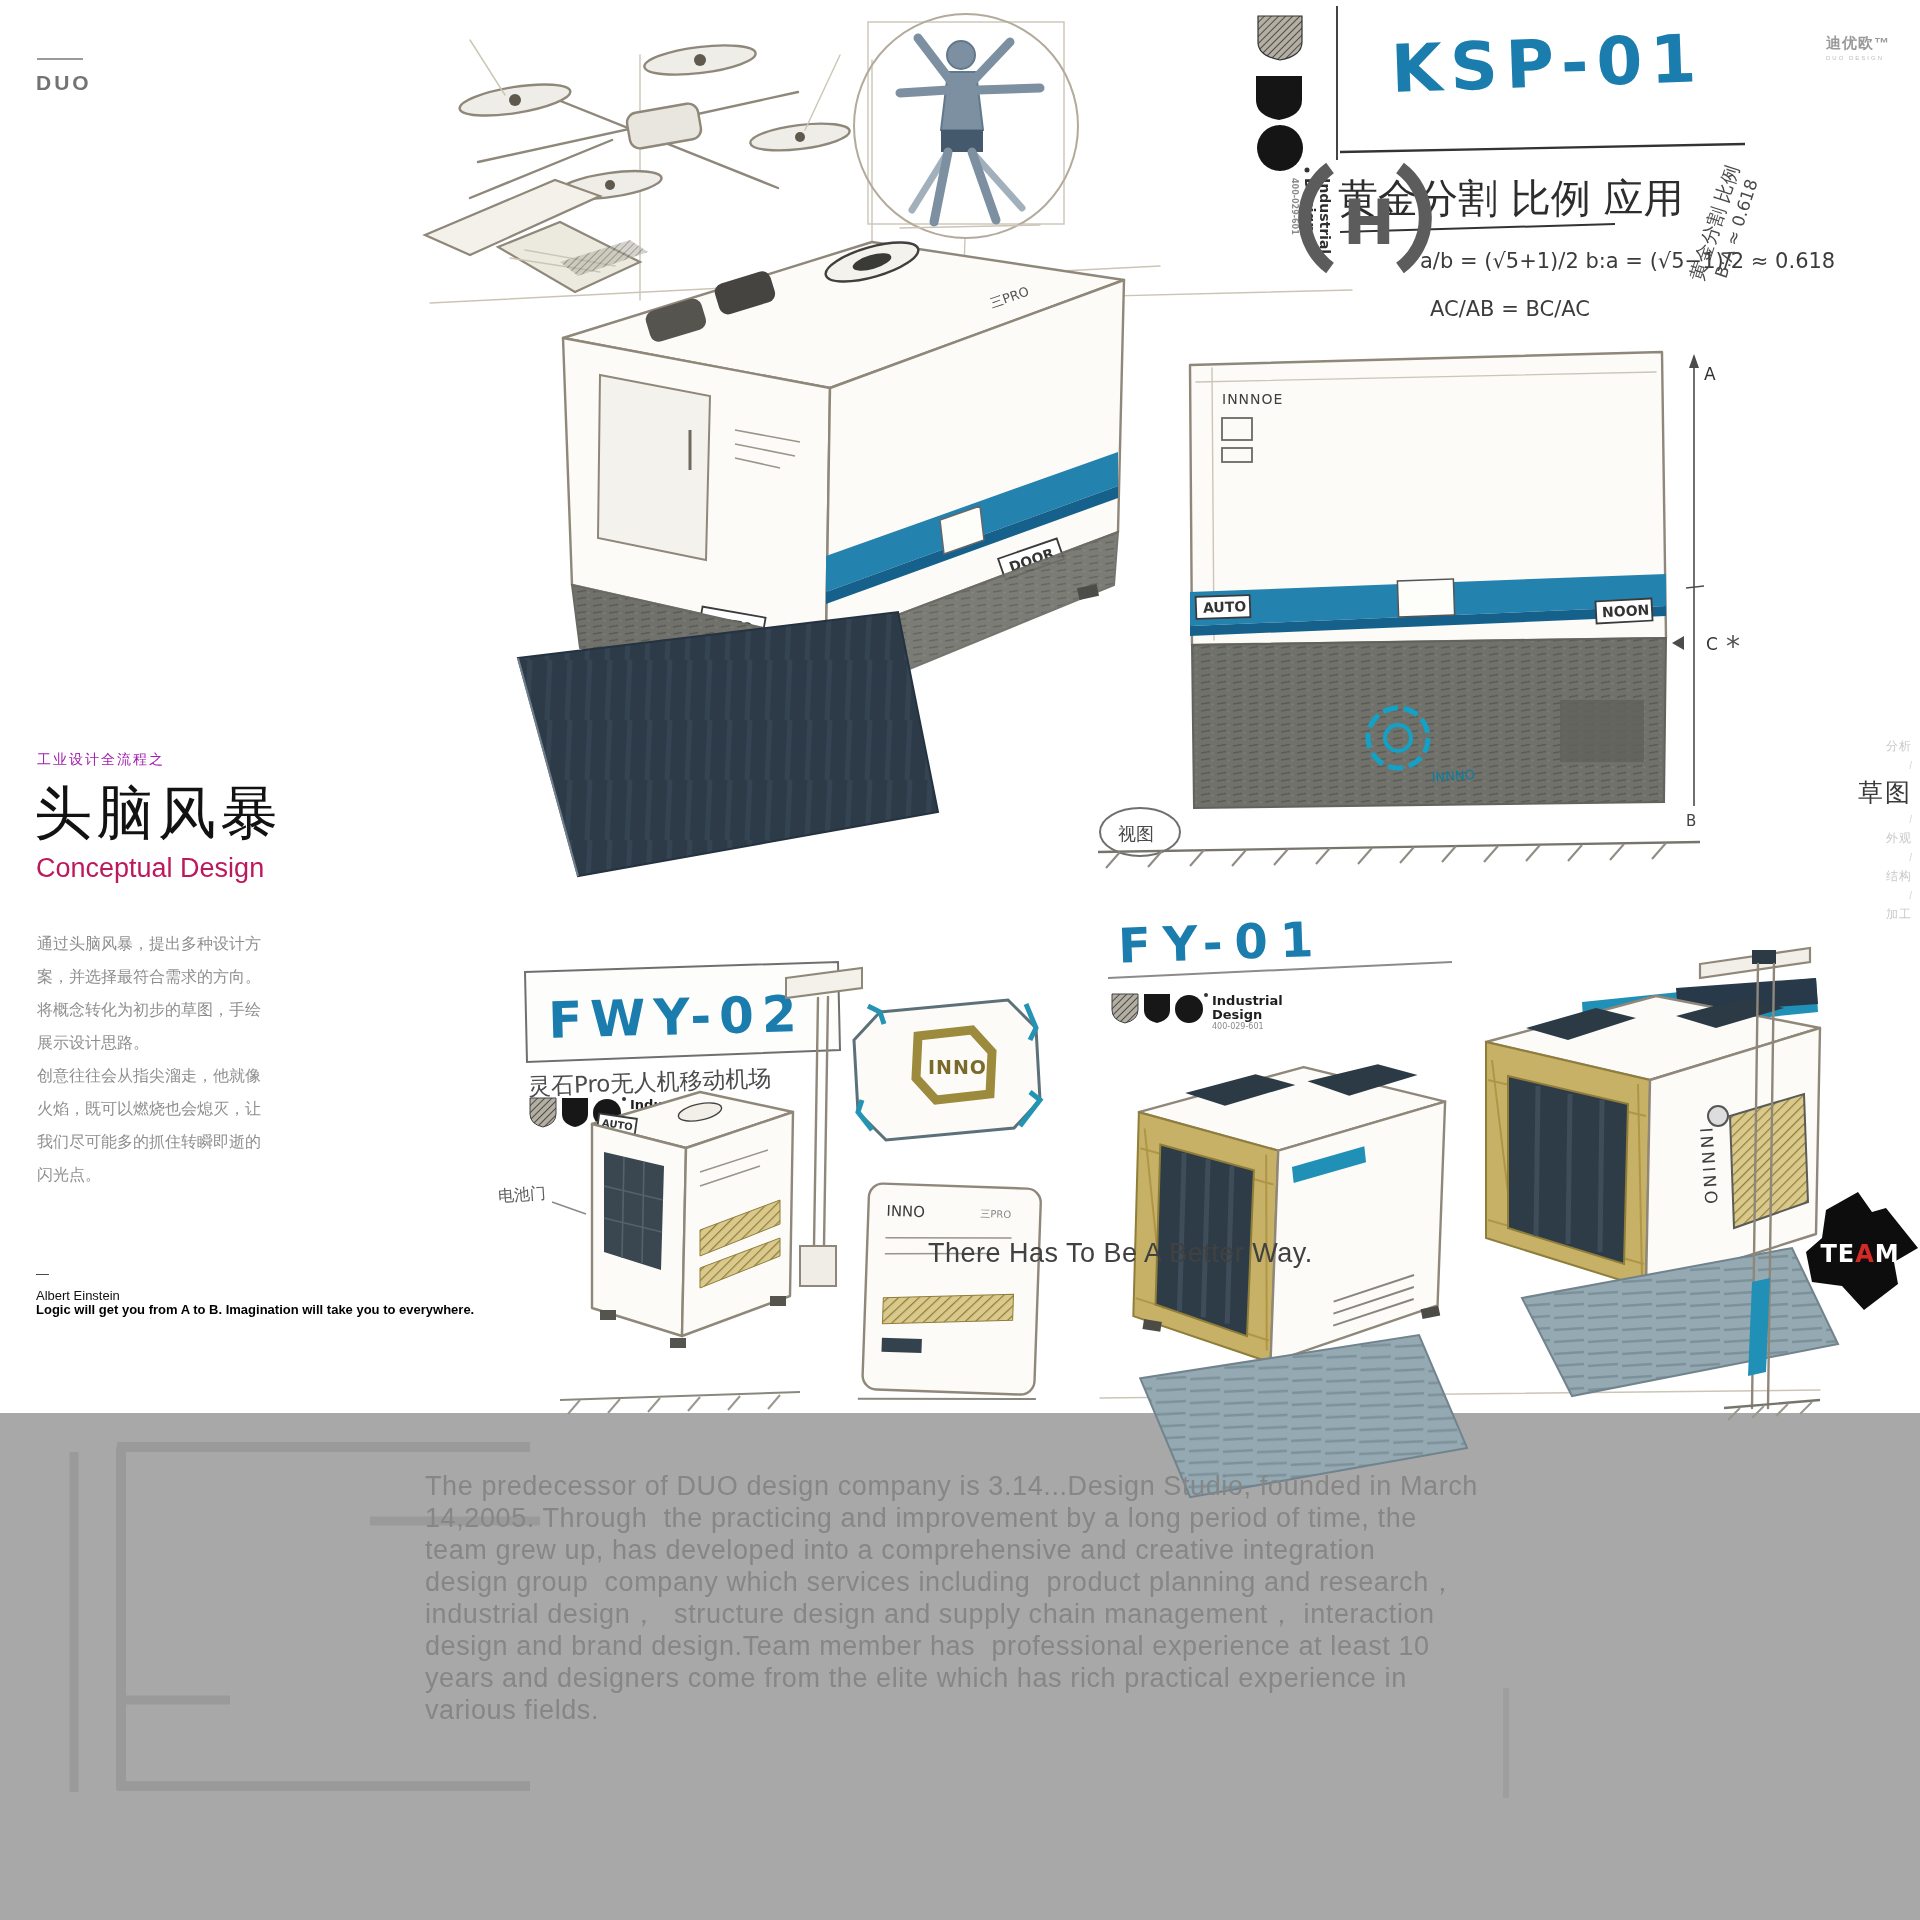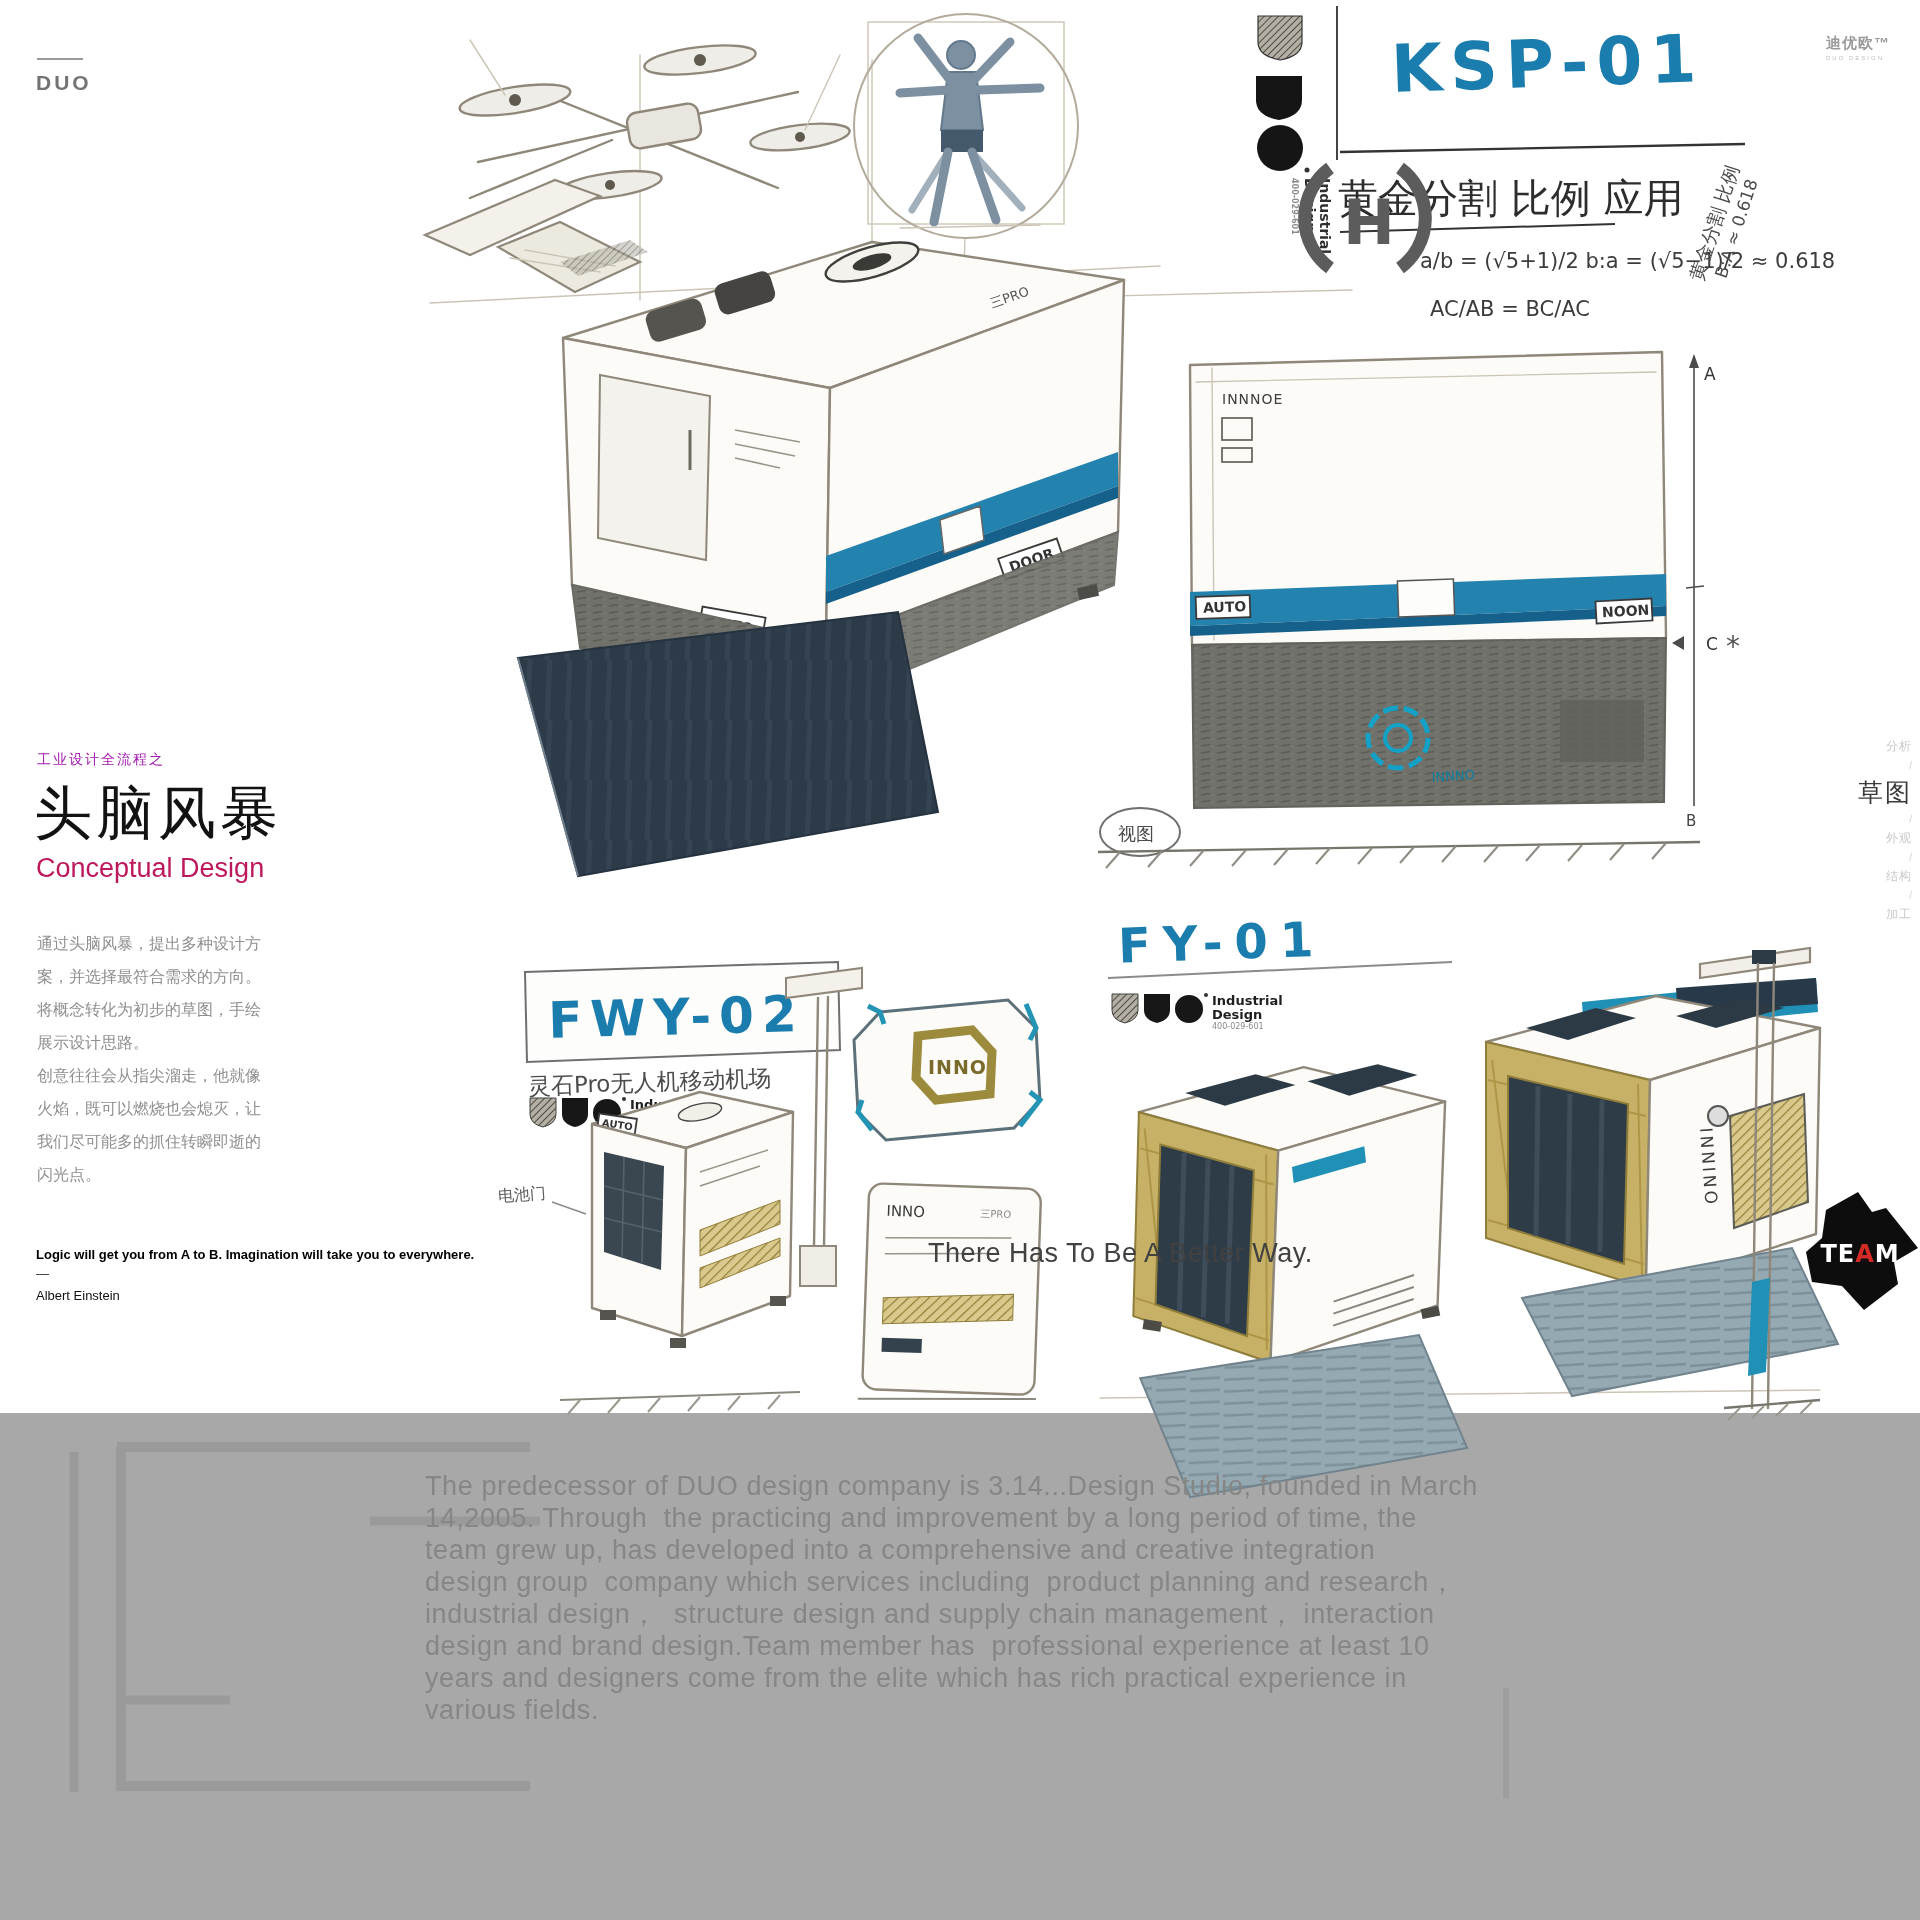--- a/index.html
+++ b/index.html
@@ -10,21 +10,21 @@
   .duo-logo{left:36px;top:28px;font-weight:900;font-size:21px;letter-spacing:3px;color:#737373;z-index:5;margin-top:43px;}
   .duo-logo-rule{left:37px;top:58px;width:46px;height:2px;background:#9a9a9a;z-index:5;}
   .brand-right{right:30px;top:34px;text-align:left;z-index:5;}
   .brand-right .cn{font-size:15px;font-weight:700;color:#9a9a9a;letter-spacing:1px;}
   .brand-right .sub{font-size:6px;color:#bdbdbd;letter-spacing:2px;margin-top:2px;}
   
   .kicker{left:37px;top:751px;font-size:14px;color:#a21caf;letter-spacing:2px;z-index:5;}
   .page-title{left:34px;top:775px;font-size:58px;color:#121212;letter-spacing:4px;z-index:5;}
   .page-subtitle{left:36px;top:853px;font-size:27px;color:#be185d;z-index:5;}
   .intro{left:37px;top:927px;width:268px;font-size:16px;line-height:33px;color:#8f8f8f;white-space:pre-wrap;z-index:5;}
-  .quote{left:36px;top:1247px;width:440px;font-size:13px;font-weight:700;color:#000;z-index:5;}
+  .quote{left:36px;top:1302px;width:440px;font-size:13px;font-weight:700;color:#000;z-index:5;}
   .quote-dash{left:36px;top:1266px;font-size:13px;color:#333;z-index:5;}
   .quote-author{left:36px;top:1288px;font-size:13px;color:#111;z-index:5;}
   
   .rail{left:1836px;top:738px;width:76px;text-align:right;z-index:5;}
   .rail .item{font-size:12px;color:#c9c9c9;letter-spacing:1px;}
   .rail .sep{font-size:10px;color:#d4d4d4;margin:5px 0;}
   .rail .active{font-size:25px;color:#3a3a3a;letter-spacing:2px;margin:2px 0;}
   
   .better-way{left:928px;top:1238px;font-size:27px;font-weight:500;color:#414141;letter-spacing:0.5px;z-index:5;}
   

